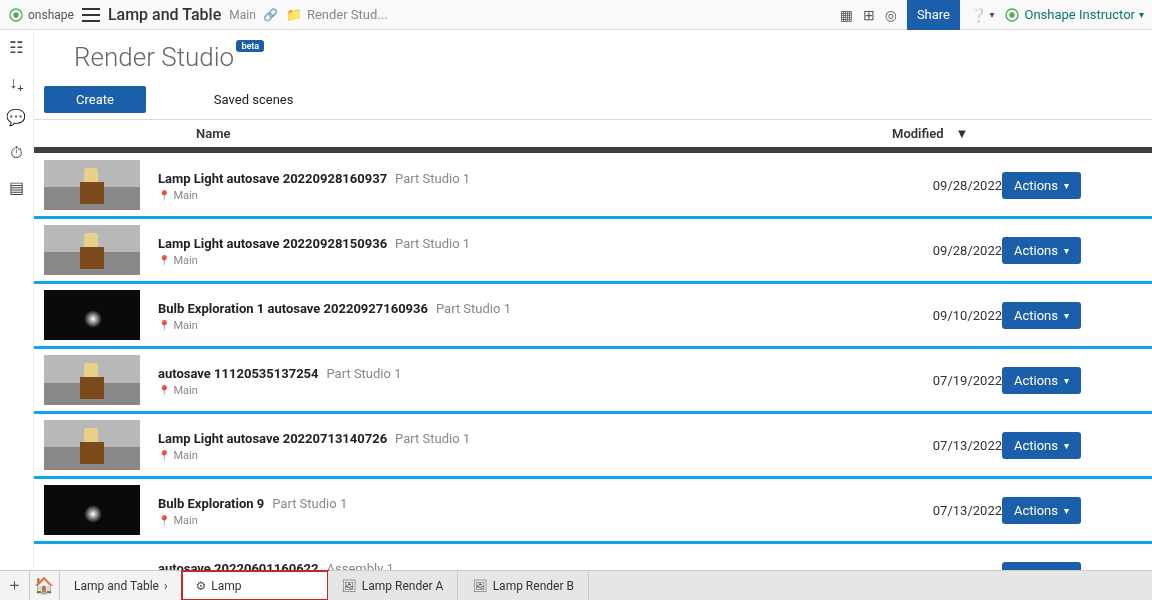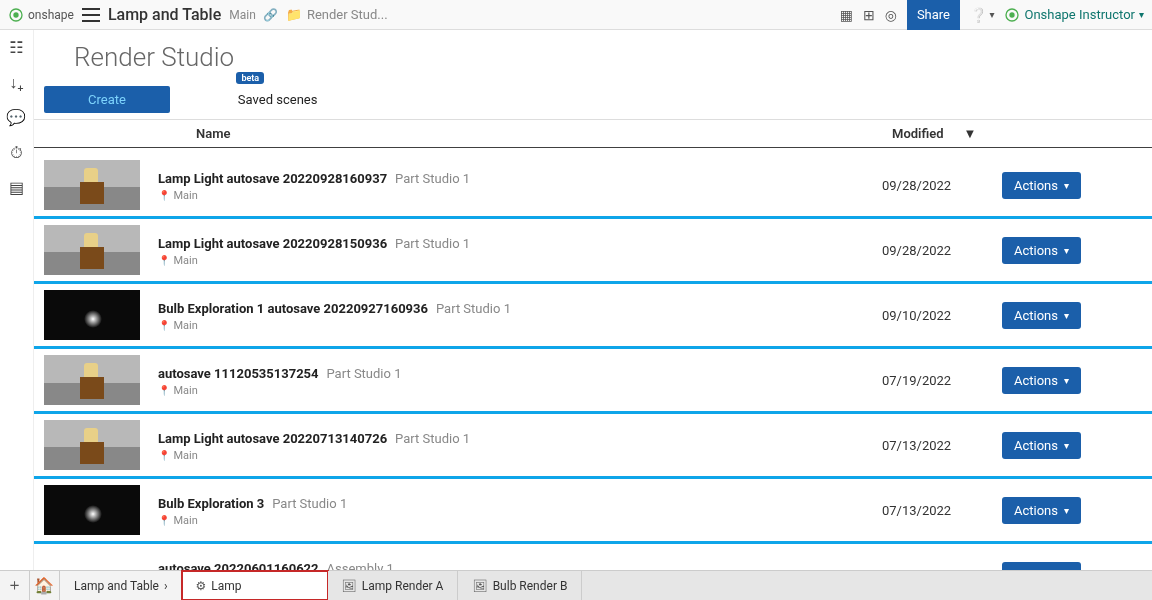--- a/index.html
+++ b/index.html
@@ -16,48 +16,48 @@
 .topbar-right { margin-left: auto; display: flex; align-items: center; gap: 10px; }
 .topbar-icon { color: #555; font-size: 14px; cursor: pointer; }
 .share-btn { background: #1b5faa; color: #fff; padding: 20px 10px; border-radius: 7px; font-size: 13px; border: none; cursor: pointer; }
 .help-dd { color: #555; font-size: 14px; display: flex; align-items: center; gap: 2px; }
 .user-block { display: flex; align-items: center; gap: 4px; color: #0f766e; font-size: 13px; }
 .left-rail { position: absolute; top: 30px; left: 0; bottom: 30px; width: 34px; background: #fff; border-right: 1px solid #eee; display: flex; flex-direction: column; align-items: center; padding-top: 8px; gap: 16px; }
 .rail-icon { color: #444; font-size: 16px; cursor: pointer; }
 .main { position: absolute; top: 30px; left: 34px; right: 0; bottom: 30px; background: #fff; overflow: hidden; }
 .page-header { padding: 12px 40px 8px 40px; }
 .page-title { font-size: 26px; font-weight: 300; color: #666; display: inline-block; position: relative; }
-.beta-badge { position: absolute; top: -2px; right: -30px; background: #1b5faa; color: #fff; font-size: 9px; padding: 1px 5px; border-radius: 3px; font-weight: 600; margin-top: 32px; }
+.beta-badge { position: absolute; top: -2px; right: -30px; background: #1b5faa; color: #fff; font-size: 9px; padding: 1px 5px; border-radius: 3px; font-weight: 600; }
 .toolbar-row { display: flex; align-items: center; padding: 6px 10px; border-bottom: 1px solid #ddd; gap: 36px; }
-.create-btn { background: #1b5faa; color: #7dd3fc; border: none; padding: 6px 44px; font-size: 13px; border-radius: 2px; cursor: pointer; }
+.create-btn { background: #1b5faa; color: #ffffff; border: none; padding: 6px 32px; font-size: 13px; border-radius: 2px; cursor: pointer; }
 .saved-scenes { font-size: 13px; color: #222; margin-left: 32px; }
-.table-header { display: flex; padding: 6px 0 6px 162px; border-bottom: 1px solid #404040; font-size: 13px; color: #333; font-weight: 600; }
+.table-header { display: flex; padding: 6px 0 6px 162px; border-bottom: 6px solid #404040; font-size: 13px; color: #333; font-weight: 600; }
 .th-name { flex: 1; }
-.th-modified { width: 120px; display: flex; align-items: center; gap: 20px; }
+.th-modified { width: 120px; display: flex; align-items: center; gap: 12px; }
 .th-actions { width: 140px; }
 .scroll-area { position: absolute; top: 124px; left: 0; right: 0; bottom: 0; overflow-y: auto; }
 .scroll-area::-webkit-scrollbar { width: 12px; }
 .scroll-area::-webkit-scrollbar-thumb { background: #ccc; border-radius: 6px; }
 .scroll-area::-webkit-scrollbar-track { background: #f0f0f0; }
 .row { display: flex; align-items: center; padding: 6px 10px; border-bottom: 3px solid #0ea5e9; }
 .thumb { width: 96px; height: 50px; background: #999; margin-right: 18px; flex-shrink: 0; position: relative; overflow: hidden; }
 .thumb.light { background: linear-gradient(#b8b8b8 0%, #b8b8b8 55%, #888 55%, #888 100%); }
 .thumb.light::after { content: ''; position: absolute; left: 36px; top: 22px; width: 24px; height: 22px; background: #7a4a1a; }
 .thumb.light::before { content: ''; position: absolute; left: 40px; top: 8px; width: 14px; height: 14px; background: #e8d088; border-radius: 3px 3px 0 0; }
 .thumb.dark { background: #0a0a0a; }
 .thumb.dark::after { content: ''; position: absolute; left: 40px; top: 20px; width: 18px; height: 18px; background: radial-gradient(circle, #fff 0%, rgba(255,255,255,0) 70%); border-radius: 50%; }
 .thumb.assembly { background: #fff; }
 .thumb.assembly::after { content: ''; position: absolute; right: 10px; top: 26px; width: 46px; height: 18px; background: #f7a800; }
 .thumb.assembly::before { content: ''; position: absolute; left: 18px; top: 20px; width: 12px; height: 22px; background: #ccc; border-radius: 6px 6px 0 0; }
 .row-main { flex: 1; min-width: 0; }
 .row-title { font-size: 13px; color: #222; font-weight: 700; display: inline; }
 .row-sub { font-size: 13px; color: #888; display: inline; margin-left: 4px; font-weight: 400; }
 .row-meta { font-size: 11px; color: #888; display: flex; align-items: center; gap: 3px; margin-top: 2px; }
 .pin-icon { font-size: 10px; }
-.row-modified { width: 120px; font-size: 13px; color: #333; }
+.row-modified { width: 120px; font-size: 13px; color: #333; text-align: right; }
 .row-actions { width: 140px; display: flex; justify-content: flex-start; }
 .actions-btn { background: #1b5faa; color: #fff; border: none; padding: 6px 12px; font-size: 13px; border-radius: 3px; cursor: pointer; display: flex; align-items: center; gap: 6px; text-align: right; }
 .caret-down { font-size: 10px; }
 .bottom-tabs { position: absolute; bottom: 0; left: 0; right: 0; height: 30px; background: #e6e6e6; border-top: 1px solid #ccc; display: flex; align-items: stretch; }
 .bt-icon { width: 30px; display: flex; align-items: center; justify-content: center; color: #555; border-right: 1px solid #ccc; cursor: pointer; background: #f3f3f3; }
 .bt-tab { padding: 0 14px; display: flex; align-items: center; gap: 5px; font-size: 12px; color: #333; border-right: 1px solid #ccc; cursor: pointer; background: #e6e6e6; }
 .bt-tab.plain { background: #f3f3f3; border-right: none; }
 .bt-tab-icon { font-size: 12px; color: #555; }
 .bt-tab.active { background: #fff; outline: 2px solid #c62828; outline-offset: -1px; min-width: 146px; }
 </style>
@@ -215,21 +215,21 @@
     <div class="row-actions">
       <button class="actions-btn">
         <span>Actions</span>
         <span class="caret-down">▾</span>
       </button>
     </div>
       </div>
       <div class="row">
     <div class="thumb dark"></div>
     <div class="row-main">
-      <span class="row-title">Bulb Exploration 3</span>
+      <span class="row-title">Bulb Exploration 9</span>
       <span class="row-sub">Part Studio 1</span>
       <div class="row-meta">
         <span class="pin-icon">📍</span>
         <span>Main</span>
       </div>
     </div>
     <div class="row-modified">07/13/2022</div>
     <div class="row-actions">
       <button class="actions-btn">
         <span>Actions</span>
@@ -268,15 +268,15 @@
   <div class="bt-tab active">
     <span class="bt-tab-icon">⚙</span>
     <span>Lamp</span>
   </div>
   <div class="bt-tab">
     <span class="bt-tab-icon">🖼</span>
     <span>Lamp Render A</span>
   </div>
   <div class="bt-tab">
     <span class="bt-tab-icon">🖼</span>
-    <span>Bulb Render B</span>
+    <span>Lamp Render B</span>
   </div>
 </div>
 
 </body></html>

